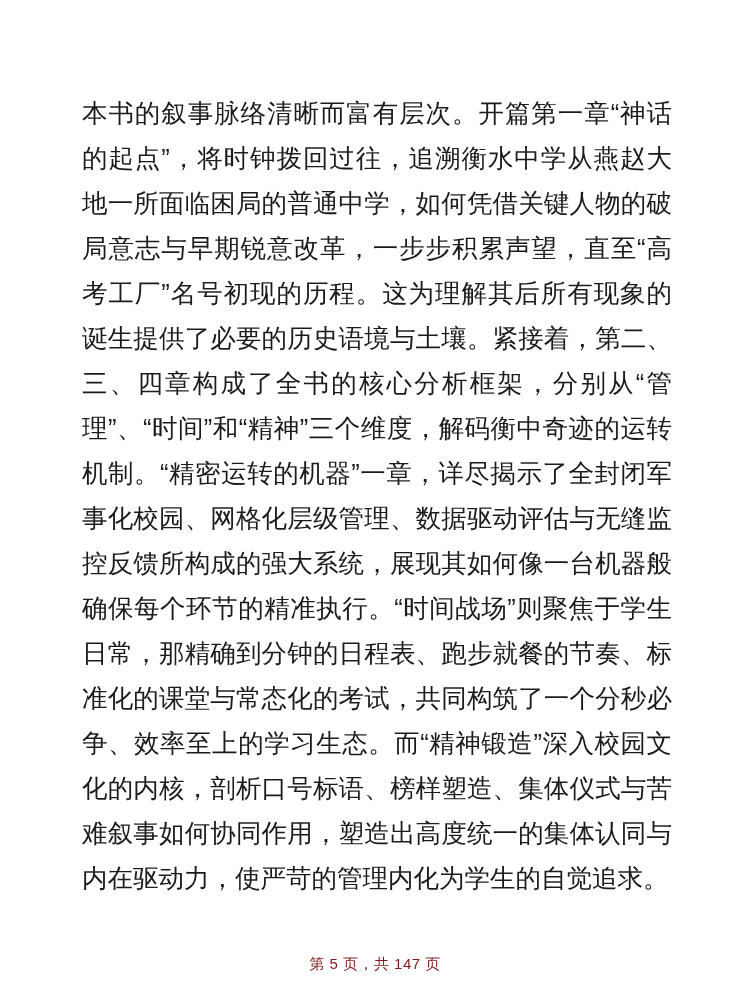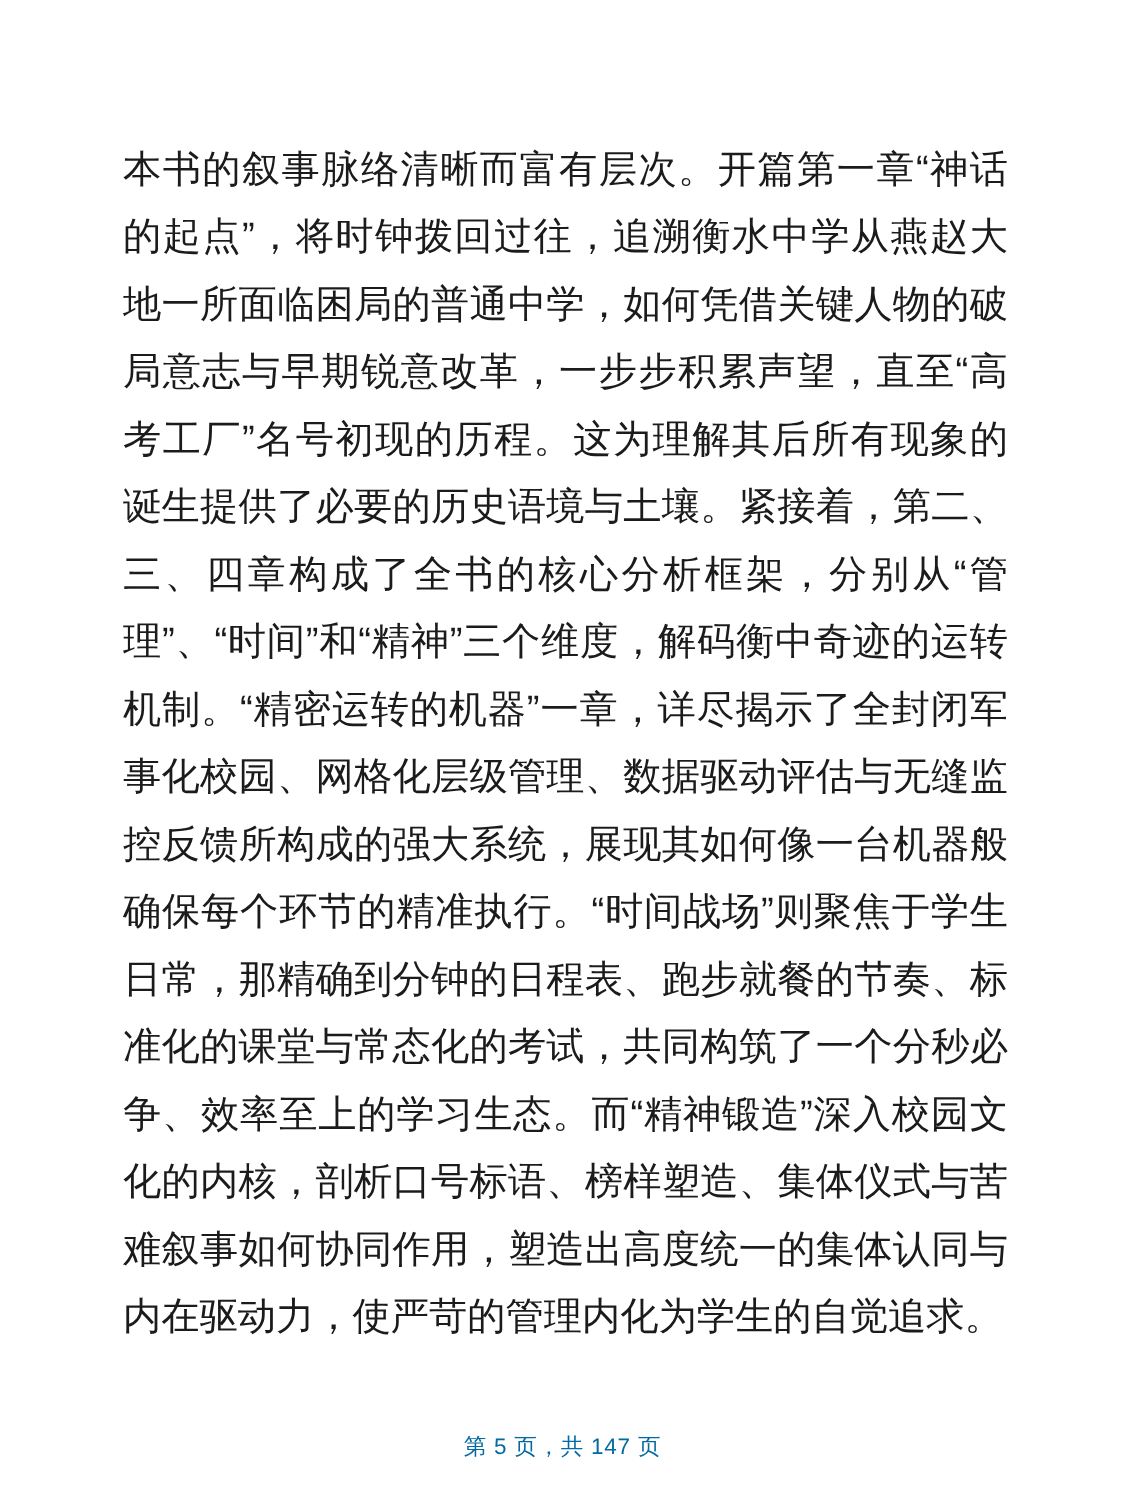--- a/index.html
+++ b/index.html
@@ -45,21 +45,21 @@
   }
   .footer {
     position: absolute;
     left: 0;
     bottom: 26px;
     width: 750px;
     text-align: center;
   }
   .footer-text {
     font-size: 15px;
-    color: #0369a1;
+    color: #7f1d1d;
     letter-spacing: 0.5px;
     font-weight: 500;
   }
 </style>
 </head>
 <body>
 
 <div class="page">
 
   <div class="content">

